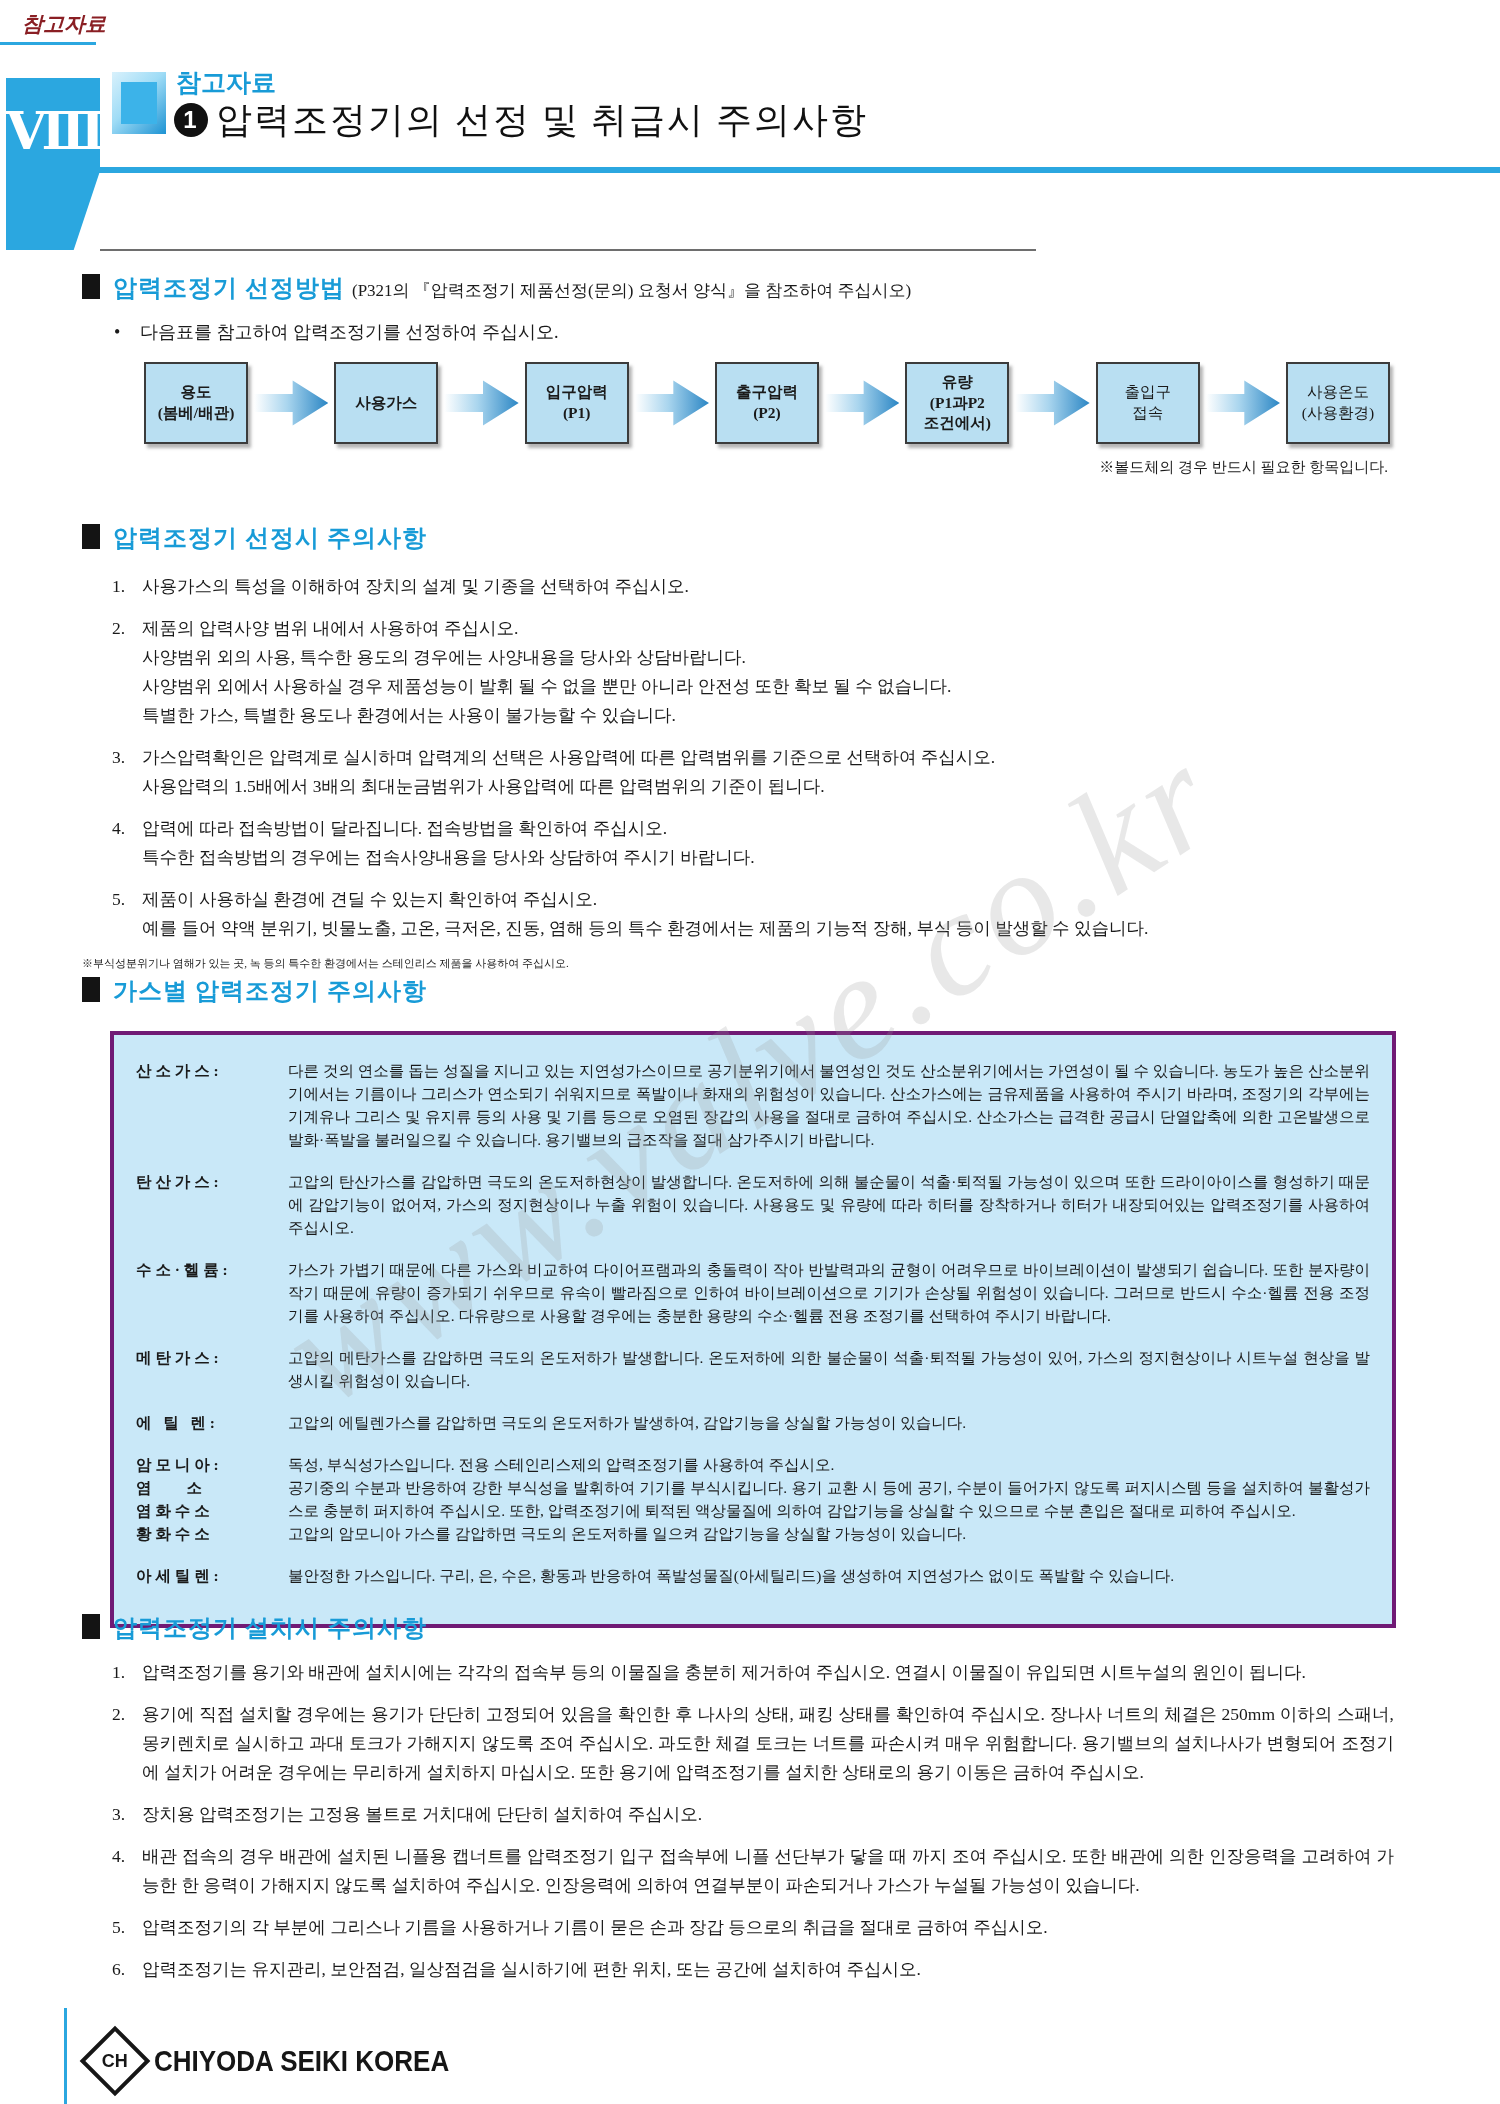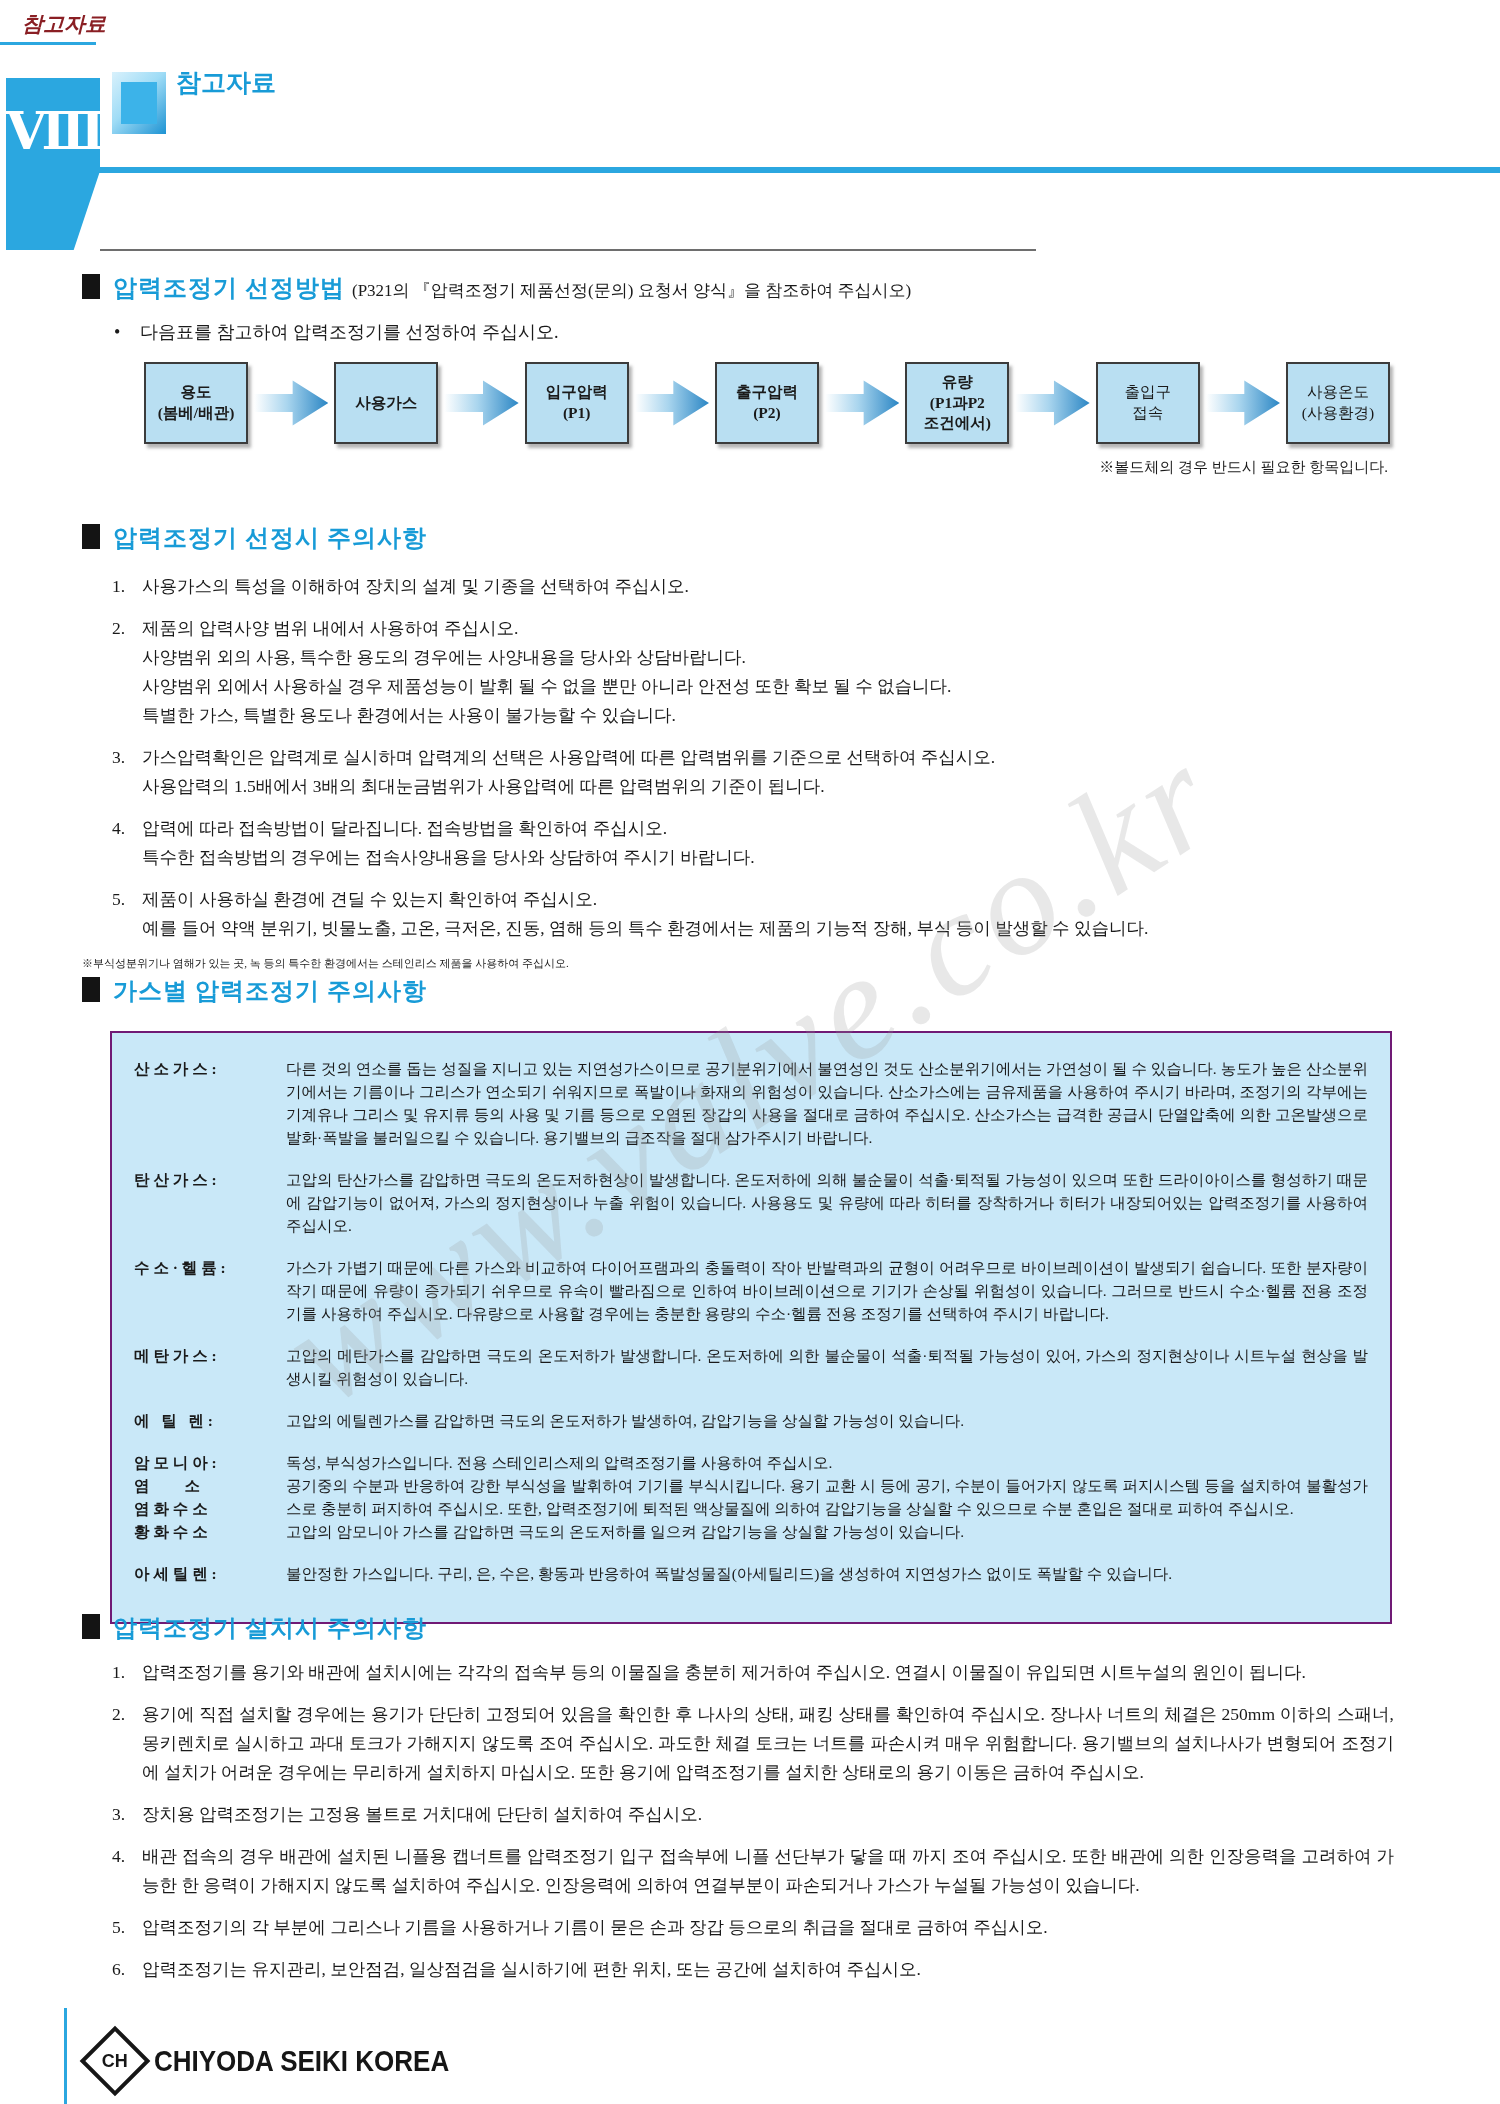--- a/index.html
+++ b/index.html
@@ -78,21 +78,21 @@
   }
   .flow-note{margin:14px 6px 0 0; text-align:right; font-size:15px;}
   
   .num-list{margin:18px 0 0 30px;}
   .num-item{display:flex; margin-bottom:13px;}
   .num-item .num{flex:0 0 30px; font-size:17.5px; line-height:29px;}
   .num-item .itext{flex:1; font-size:17.5px; line-height:29px; white-space:pre-line; text-align:justify;}
   .side-note{margin-top:8px; text-align:left; font-size:11px;}
   
   .gas-box{
-    margin:24px 0 0 28px; width:1234px; border:2px solid #701a75;
+    margin:24px 0 0 28px; width:1234px; border:4px solid #701a75;
     background:#c9e8f8; padding:24px 22px 18px 22px;
   }
   .gas-row{display:flex; margin-bottom:19px;}
   .gas-label{
     flex:0 0 152px; font-size:15.5px; font-weight:bold; line-height:23px;
     white-space:pre-wrap;
   }
   .gas-text{flex:1; font-size:15.5px; line-height:23px; text-align:justify; white-space:pre-line;}
   
   .footer-rule{position:absolute; left:64px; top:2008px; width:3px; height:96px; background:#2ba7e0;}
@@ -128,20 +128,23 @@
   <div class="corner-underline"></div>
 
   <div class="chapter-banner">
     <div class="chapter-numeral">Ⅷ</div>
   </div>
 
   <div class="header-icon">
     <div class="header-icon-inner"></div>
   </div>
   <div class="header-eyebrow">참고자료</div>
+  <div class="page-title">
+    <span class="title-badge">1</span><span>압력조정기의  선정  및  취급시  주의사항</span>
+  </div>
   <div class="header-underline"></div>
   <div class="header-subline"></div>
 
   <div class="section" style="top:272px;">
     <div class="sec-head">
       <span class="sec-marker"></span><span>압력조정기 선정방법</span>
       <span class="suffix">(P321의 『압력조정기 제품선정(문의) 요청서 양식』을 참조하여 주십시오)</span>
     </div>
     <div class="bullet-line"><span class="bullet-dot">•</span><span>다음표를 참고하여 압력조정기를 선정하여 주십시오.</span></div>
     <div class="flow-row" id="flow-row">

